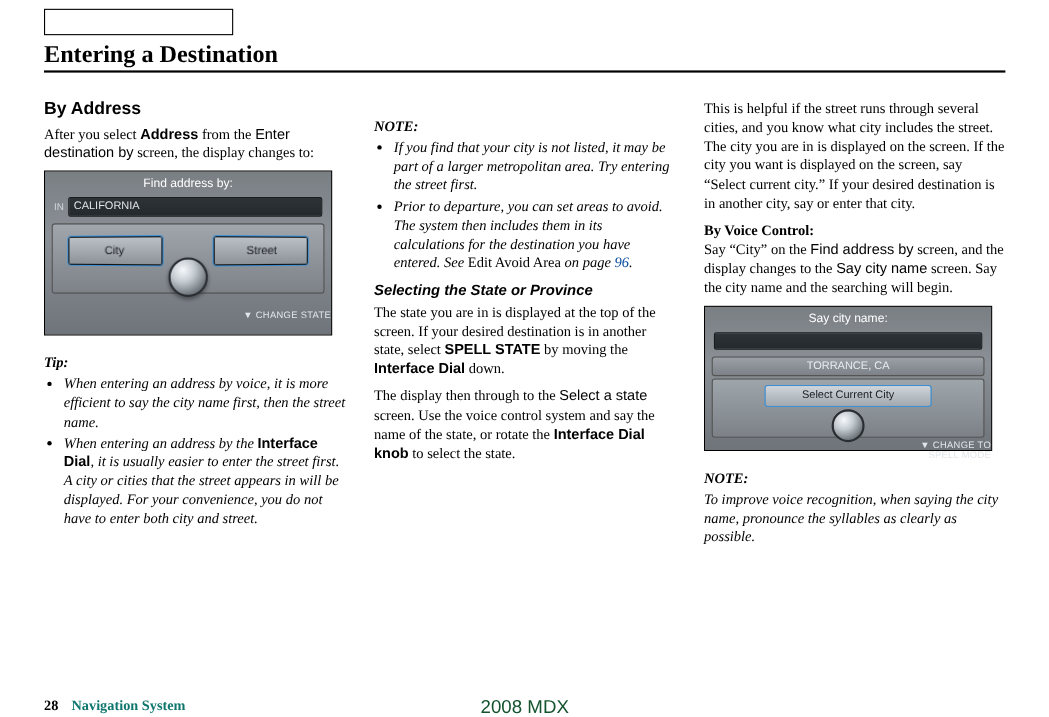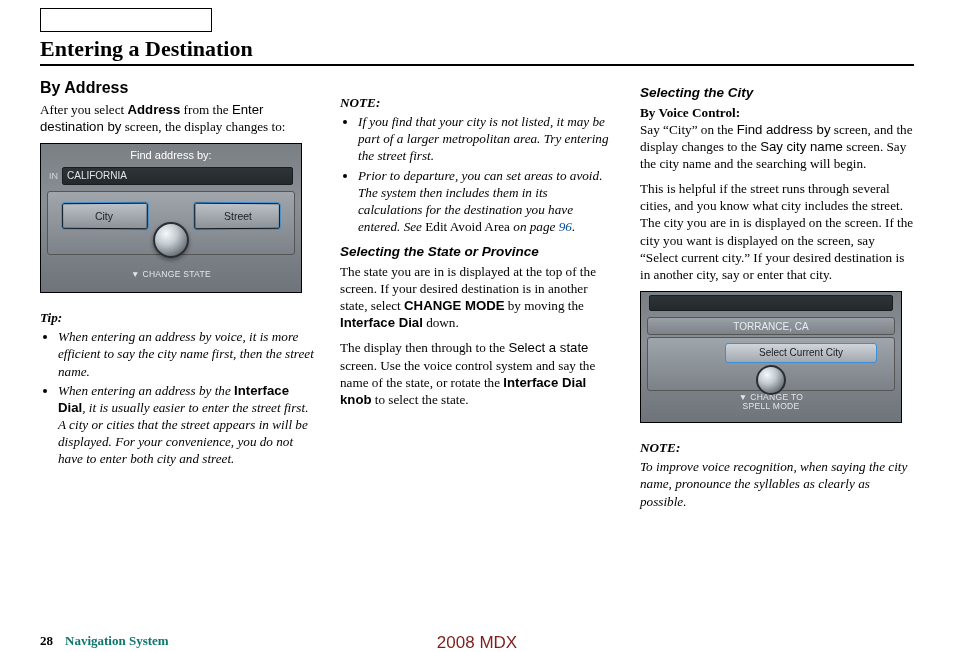--- a/index.html
+++ b/index.html
@@ -23,21 +23,21 @@
     border: 1px solid #000;
     width: 170px;
     height: 22px;
     margin-bottom: 4px;
   }
   .page-title {
     font-size: 22px;
     font-weight: bold;
     border-bottom: 2px solid #000;
     padding-bottom: 2px;
-    margin-bottom: 12px;
+    margin-bottom: 24px;
   }
   .columns {
     display: flex;
     gap: 26px;
     font-size: 13.2px;
     line-height: 1.3;
   }
   .col {
     flex: 1;
     min-width: 0;
@@ -136,21 +136,21 @@
     left: 50%;
     bottom: -4px;
     transform: translateX(-50%);
     width: 32px; height: 32px;
     border-radius: 50%;
     background: radial-gradient(circle at 35% 30%, #f6f9fc 0%, #c4cbd1 35%, #6e757b 75%, #3f454a 100%);
     border: 2px solid #2a2e32;
     box-shadow: 0 2px 4px rgba(0,0,0,.4);
   }
   .dev-footer {
-    text-align: center;
+    text-align: right;
     color: #e1e6ea;
     font-family: Arial, sans-serif;
     font-size: 8.5px;
     padding-top: 14px;
     letter-spacing: .3px;
   }
   .dev-footer2 { padding-top: 2px; line-height: 1.1; }
 
   .dev2-row {
     background: linear-gradient(180deg,#9aa0a6,#7c8288);
@@ -178,21 +178,20 @@
     top: 5px; left: 50%; transform: translateX(-50%);
     width: 150px; height: 18px;
     background: linear-gradient(#cfd5db,#a1a8ae);
     border: 1.5px solid #3a8fd6;
     border-radius: 3px;
     color: #1a1d20;
     font-family: Arial, sans-serif;
     font-size: 10px;
     text-align: center;
     line-height: 18px;
-    margin-left: 30px;
   }
   .dev2-knob {
     position: absolute;
     left: 50%; bottom: -5px; transform: translateX(-50%);
     width: 26px; height: 26px; border-radius: 50%;
     background: radial-gradient(circle at 35% 30%, #f6f9fc 0%, #c4cbd1 35%, #6e757b 75%, #3f454a 100%);
     border: 2px solid #2a2e32;
   }
 
   .footer {
@@ -201,21 +200,21 @@
     left: 40px;
     right: 40px;
     display: flex;
     align-items: flex-start;
   }
   .page-num { font-weight: bold; font-size: 13px; margin-right: 12px; }
   .footer-section { color: #0f766e; font-weight: bold; font-size: 13px; }
   .footer-center {
     position: absolute;
     left: 50%; transform: translateX(-50%);
-    color: #7f1d1d;
+    color: #14532d;
     font-family: Arial, sans-serif;
     font-size: 17px;
   }
 </style>
 </head>
 <body>
 
 <div class="page">
   <div class="top-box"></div>
   <div class="page-title">Entering a Destination</div>
@@ -255,37 +254,37 @@
       <div class="note-label">NOTE:</div>
       <ul class="italic">
         <li>If you find that your city is not listed, it may be part of a larger metropolitan area. Try entering the street first.</li>
         <li>
           <span>Prior to departure, you can set areas to avoid. The system then includes them in its calculations for the destination you have entered. See </span><span style="font-style:normal">Edit Avoid Area</span><span> on page </span><span class="link" style="font-style:italic">96</span><span>.</span>
         </li>
       </ul>
 
       <div class="sub-heading-italic">Selecting the State or Province</div>
       <p>
-        <span>The state you are in is displayed at the top of the screen. If your desired destination is in another state, select </span><span class="bold-sans">CHANGE MODE</span><span> by moving the </span><span class="bold-sans">Interface Dial</span><span> down.</span>
+        <span>The state you are in is displayed at the top of the screen. If your desired destination is in another state, select </span><span class="bold-sans">SPELL STATE</span><span> by moving the </span><span class="bold-sans">Interface Dial</span><span> down.</span>
       </p>
       <p>
         <span>The display then through to the </span><span class="sans">Select a state</span><span> screen. Use the voice control system and say the name of the state, or rotate the </span><span class="bold-sans">Interface Dial knob</span><span> to select the state.</span>
       </p>
     </div>
 
     <div class="col">
-      <div class="sub-heading-italic">Selecting the City</div>
+      <p>This is helpful if the street runs through several cities, and you know what city includes the street. The city you are in is displayed on the screen. If the city you want is displayed on the screen, say “Select current city.” If your desired destination is in another city, say or enter that city.</p>
+
       <p>
         <span style="font-weight:bold">By Voice Control:</span><br>
         <span>Say “City” on the </span><span class="sans">Find address by</span><span> screen, and the display changes to the </span><span class="sans">Say city name</span><span> screen. Say the city name and the searching will begin.</span>
       </p>
 
-      <p>This is helpful if the street runs through several cities, and you know what city includes the street. The city you are in is displayed on the screen. If the city you want is displayed on the screen, say “Select current city.” If your desired destination is in another city, say or enter that city.</p>
-
       <div class="device device-2">
+        <div class="dev-header">Say city name:</div>
         <div class="dev-input-row">
           <div class="dev-input" style="height:12px"></div>
         </div>
         <div class="dev2-row">TORRANCE, CA</div>
         <div class="dev2-select-wrap">
           <div class="dev2-select-btn">Select Current City</div>
           <div class="dev2-knob"></div>
         </div>
         <div class="dev-footer dev-footer2" style="white-space:pre-line">▼ CHANGE TO
 SPELL MODE</div>

